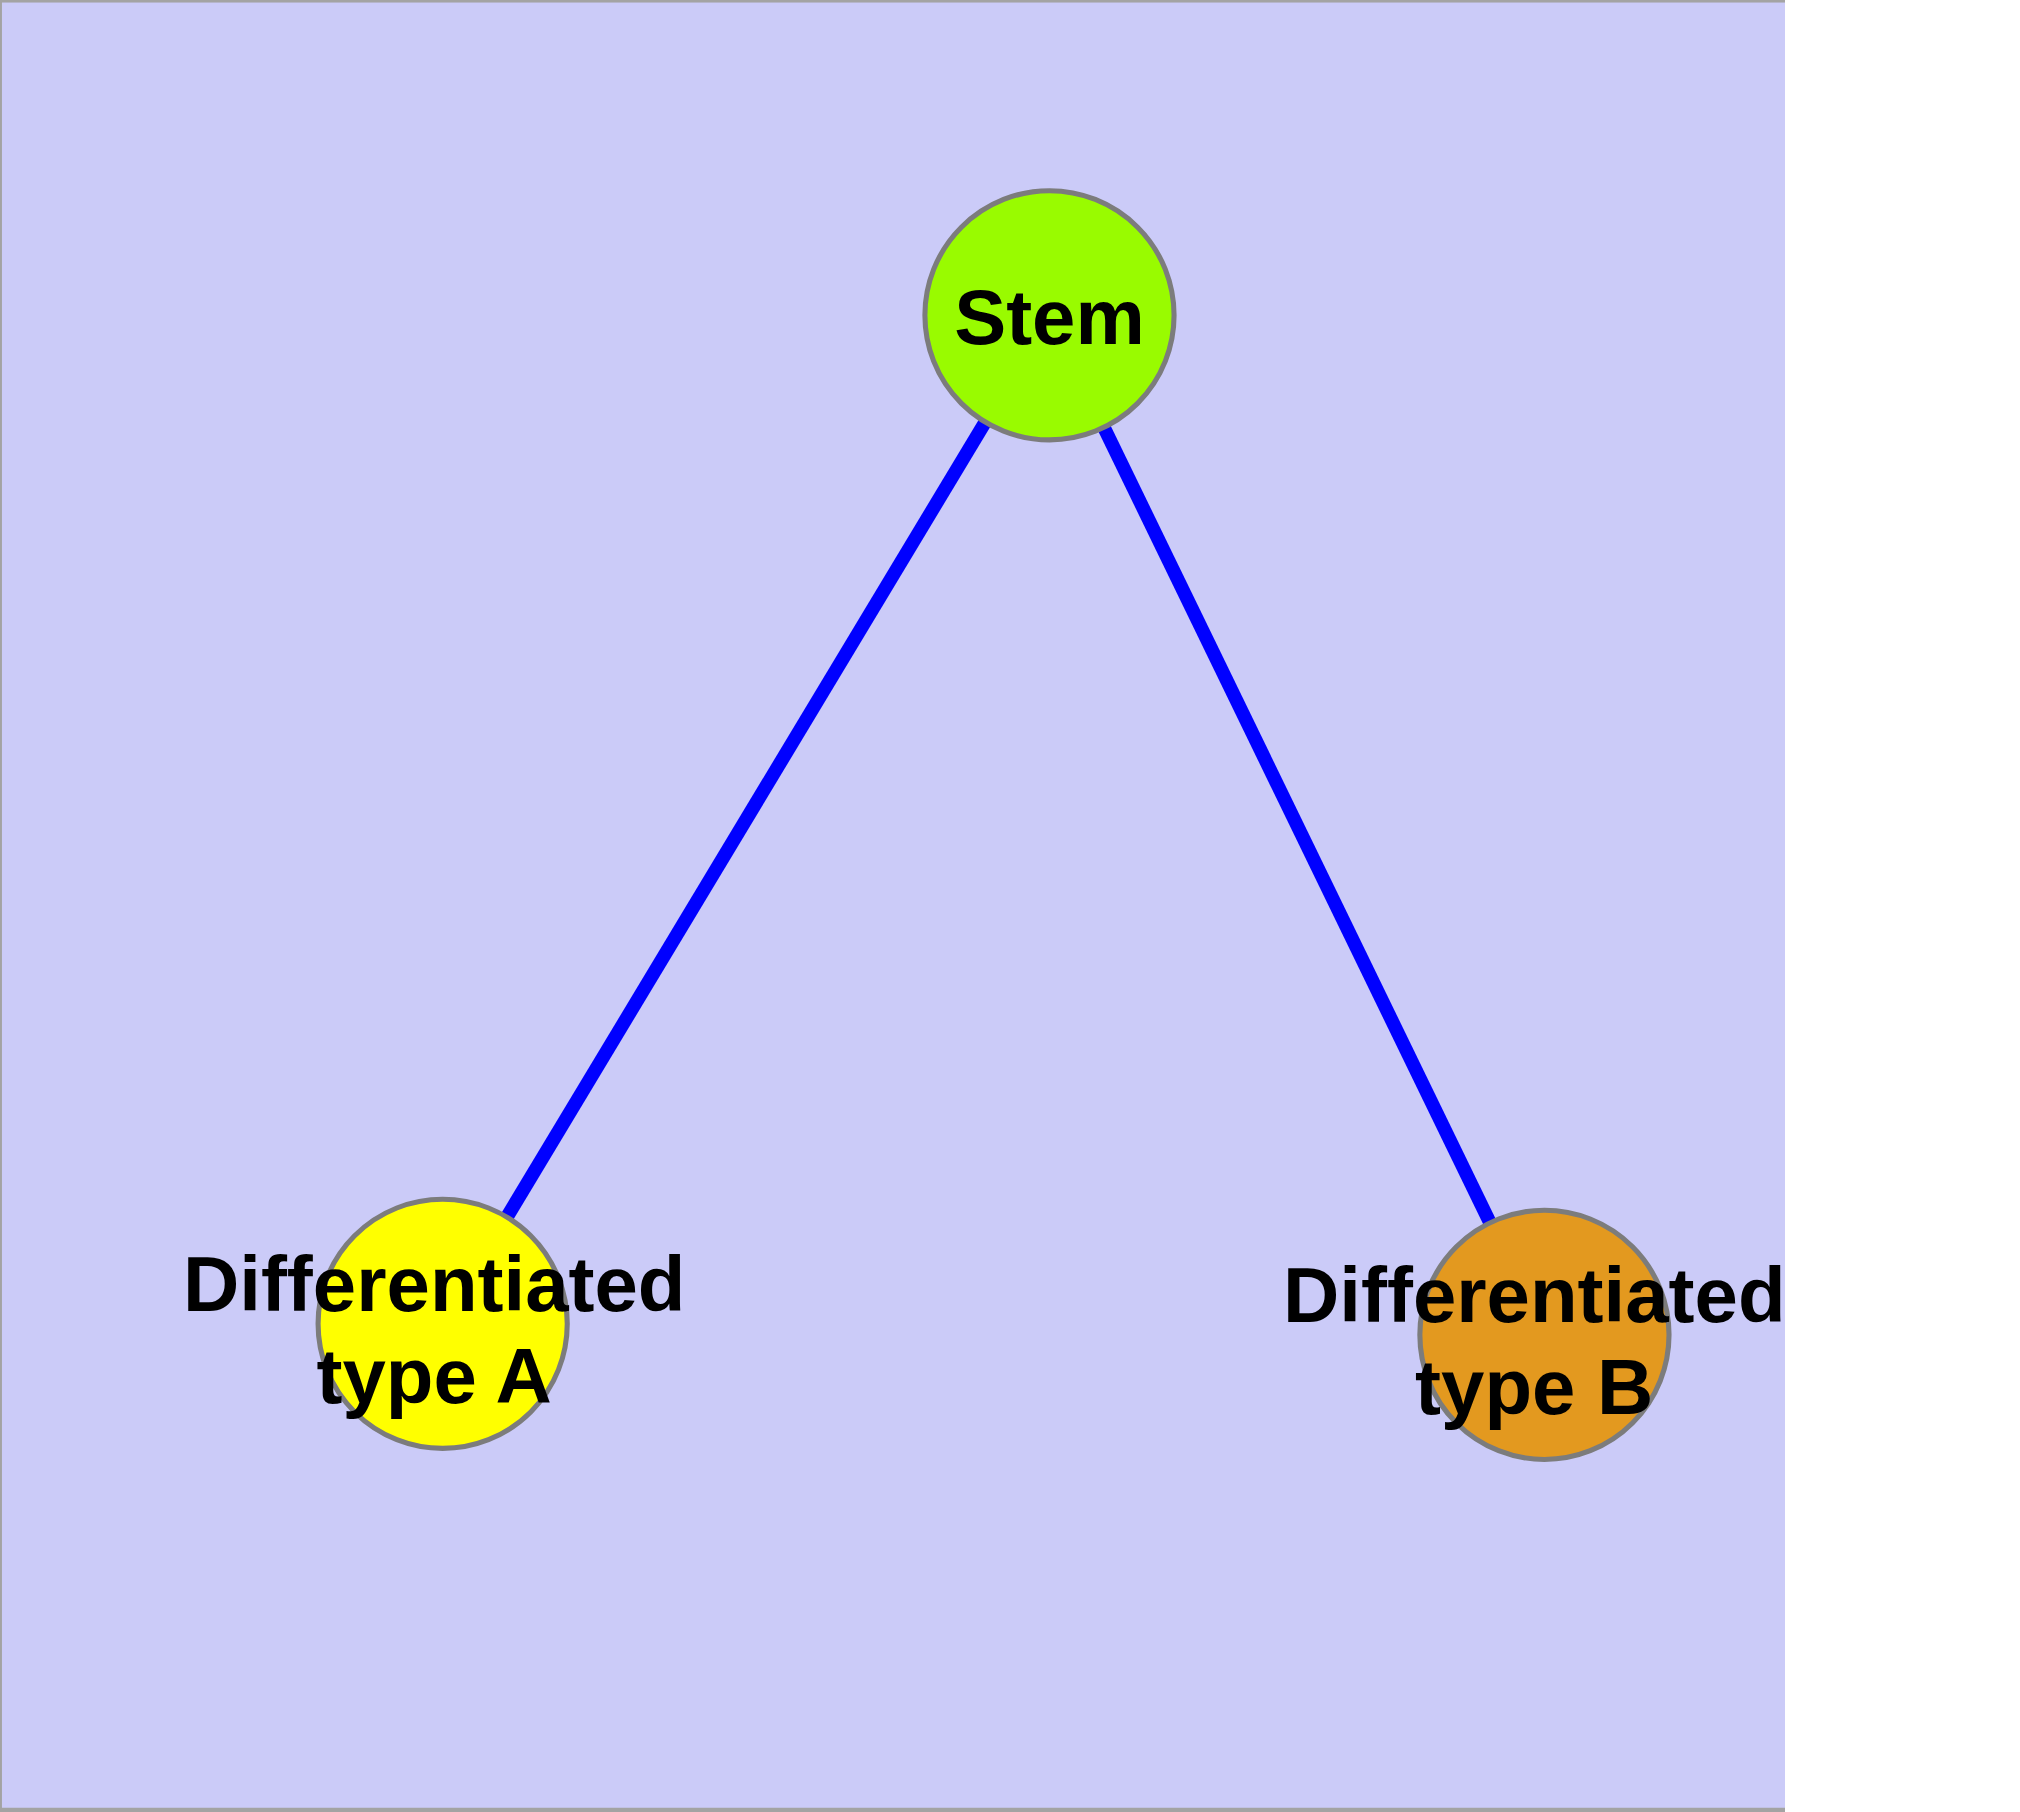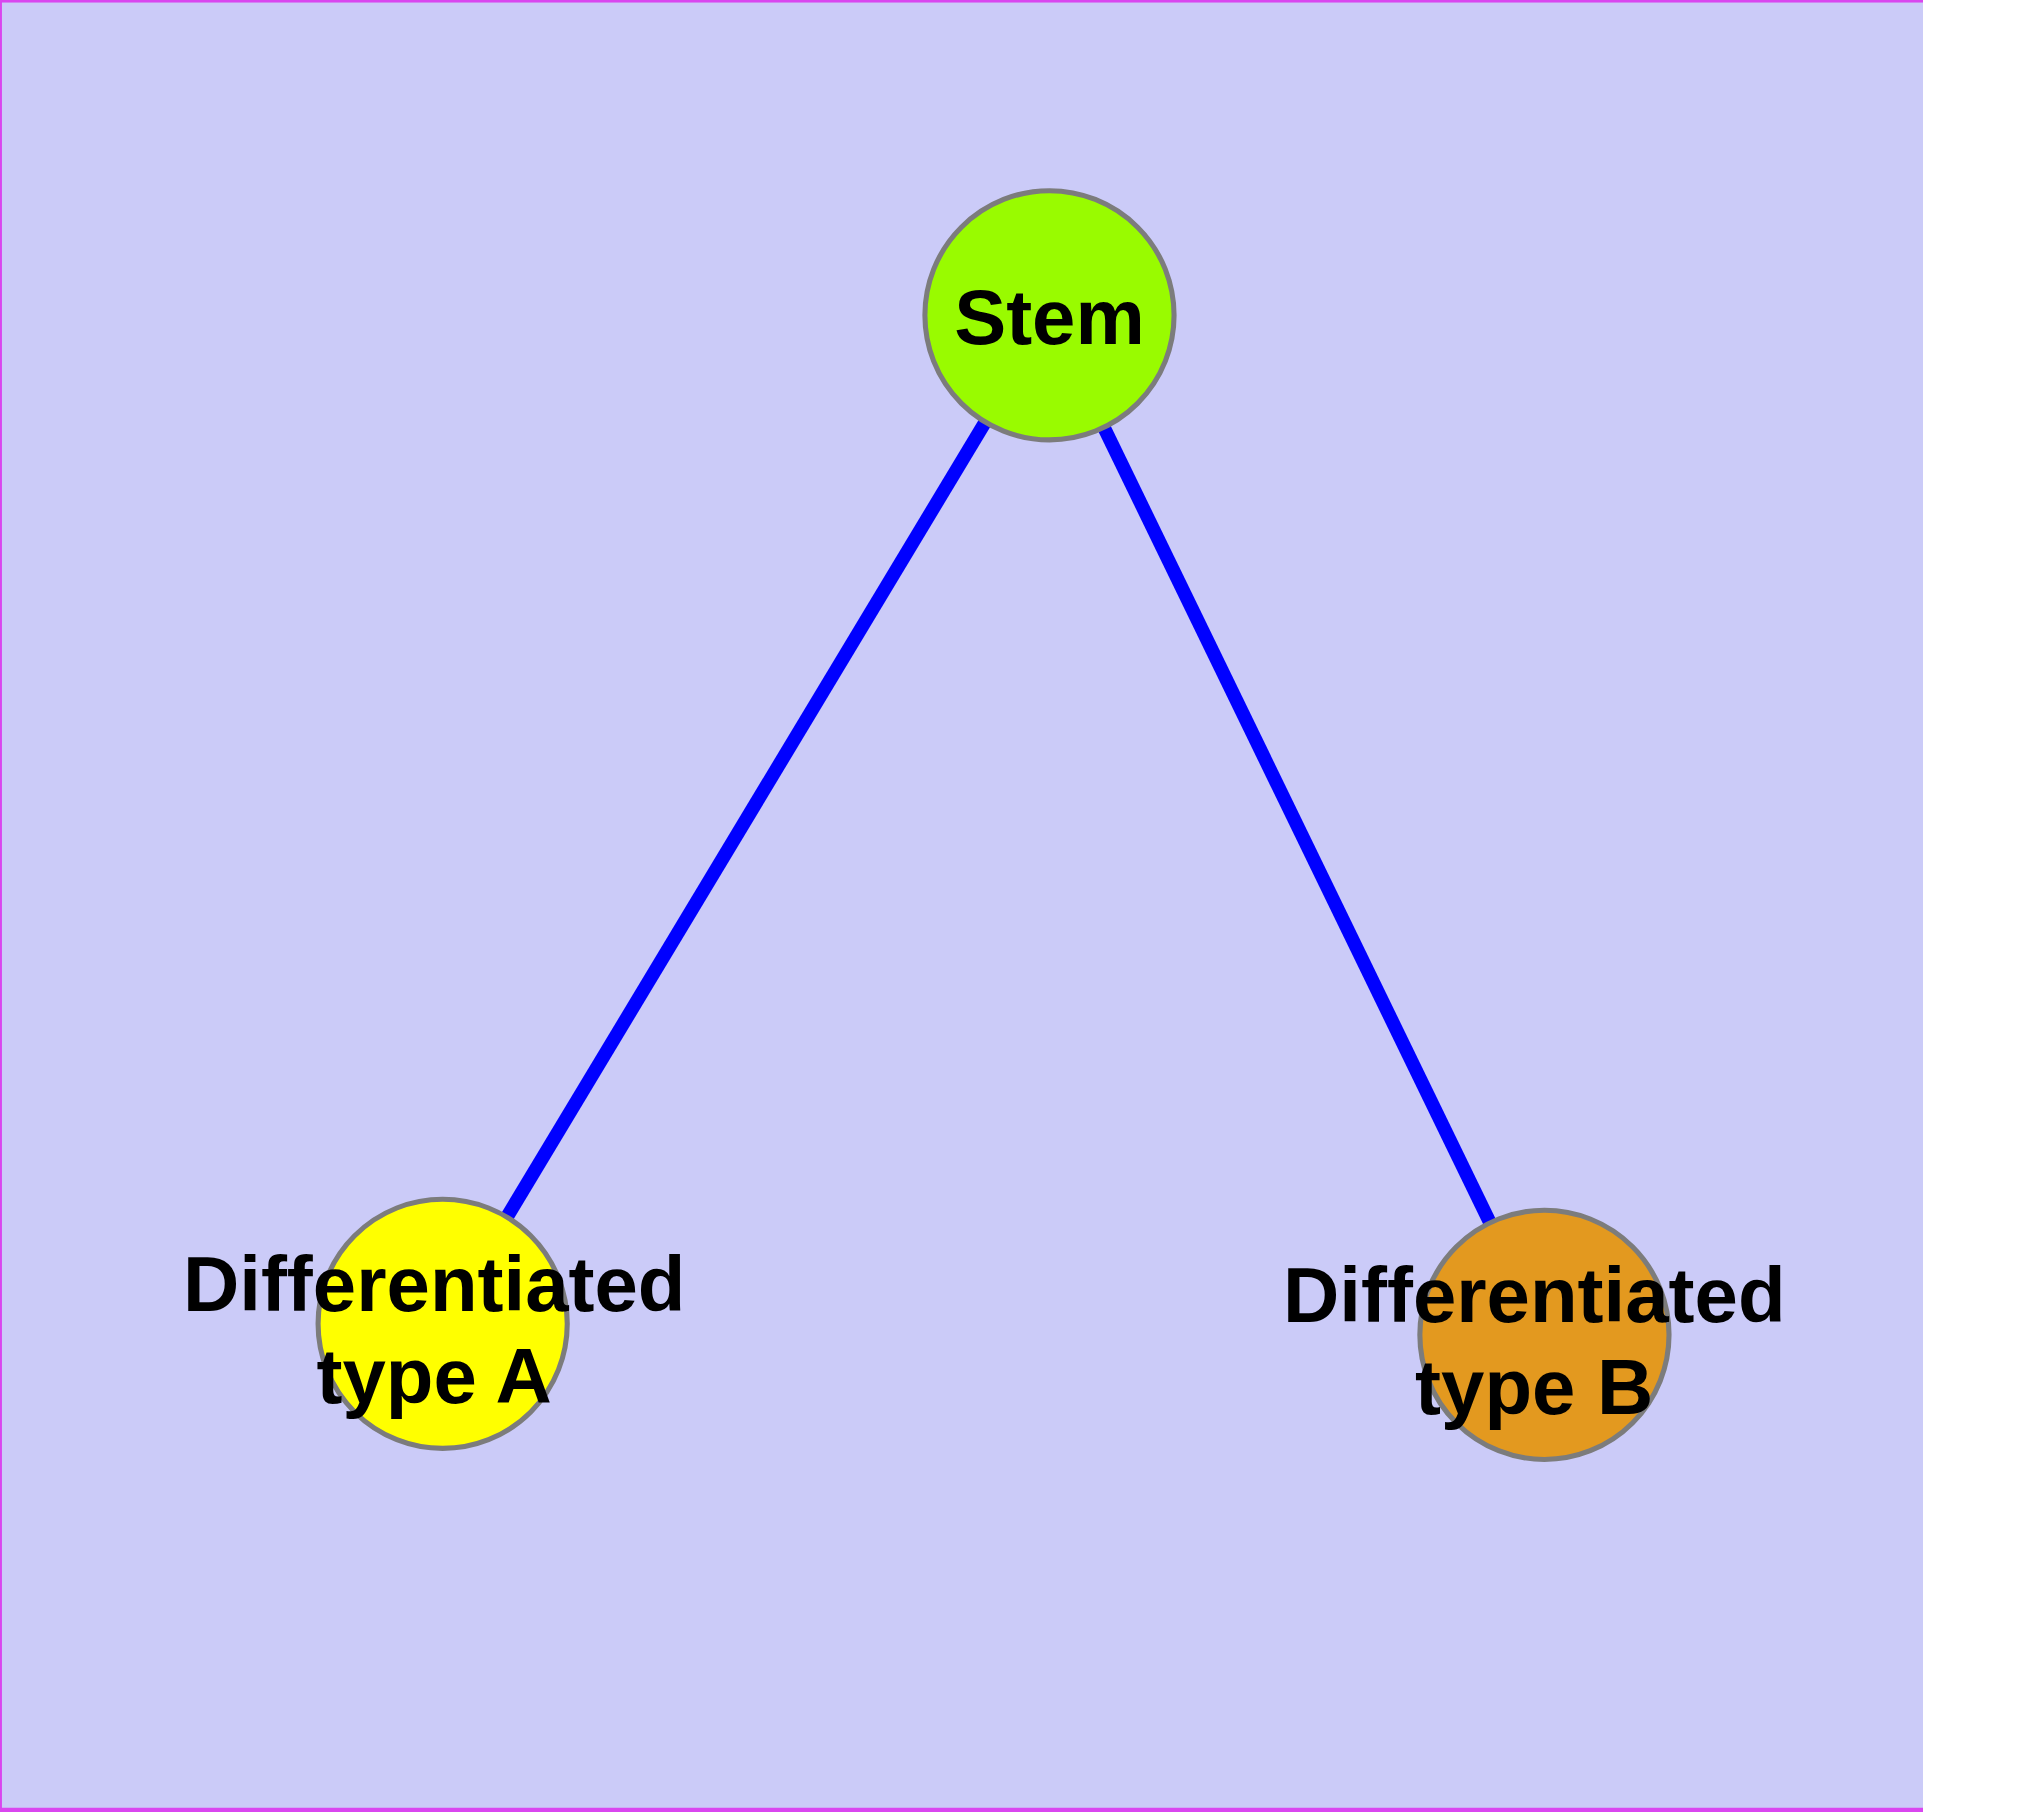--- a/index.html
+++ b/index.html
@@ -3,23 +3,23 @@
 <meta charset="utf-8">
 <style>
   html, body {
     margin: 0;
     padding: 0;
     background: #ffffff;
     font-family: "Liberation Sans", sans-serif;
   }
   .figure-wrap {
     position: relative;
-    width: 1923px;
+    width: 1785px;
     height: 1812px;
-    background: #d946ef;
+    background: #a3a3a3;
     overflow: hidden;
   }
   svg.graph {
     display: block;
     width: 2021px;
     height: 1812px;
   }
   .edge-line {
     stroke-width: 16px;
     stroke-linecap: butt;

